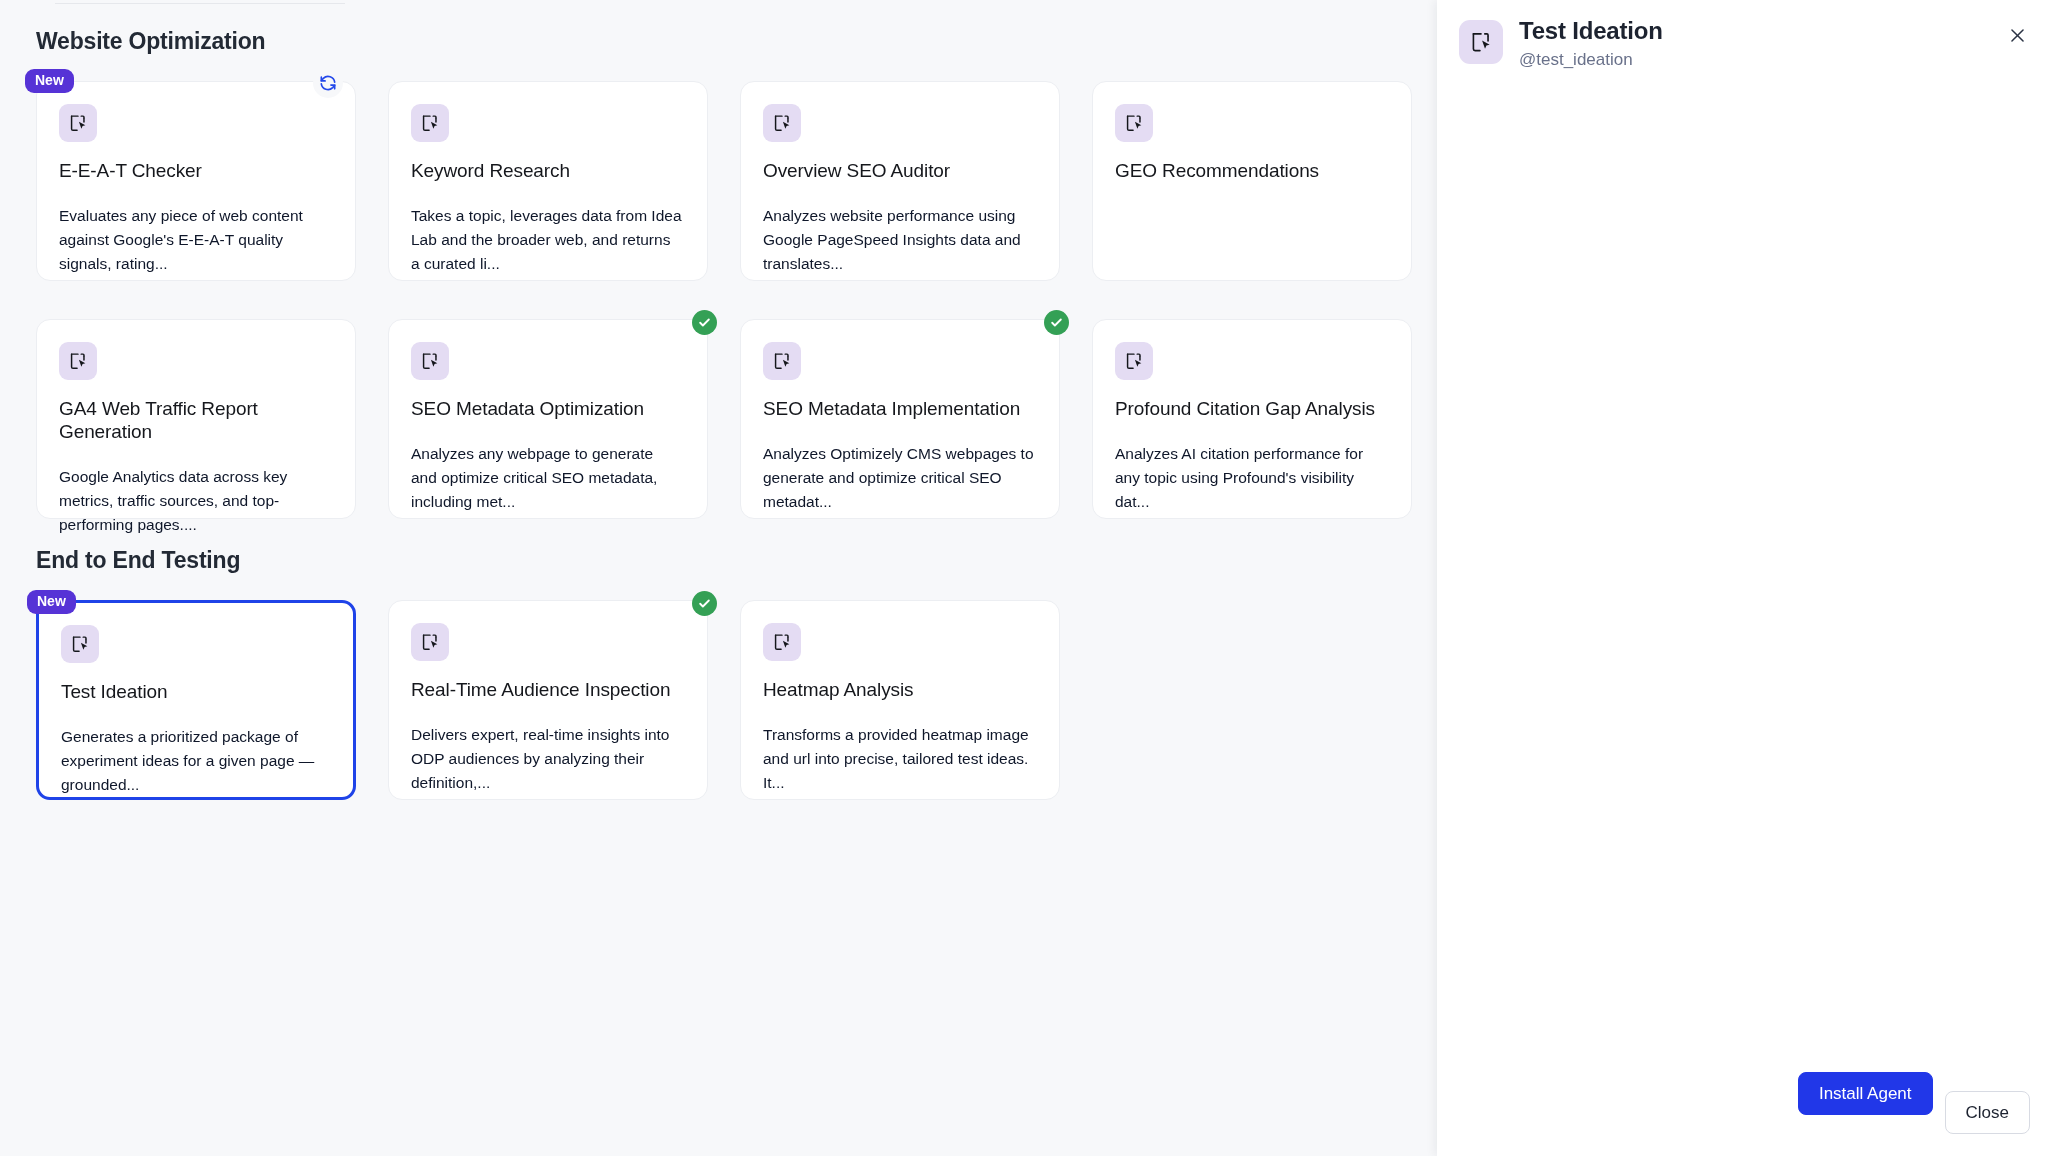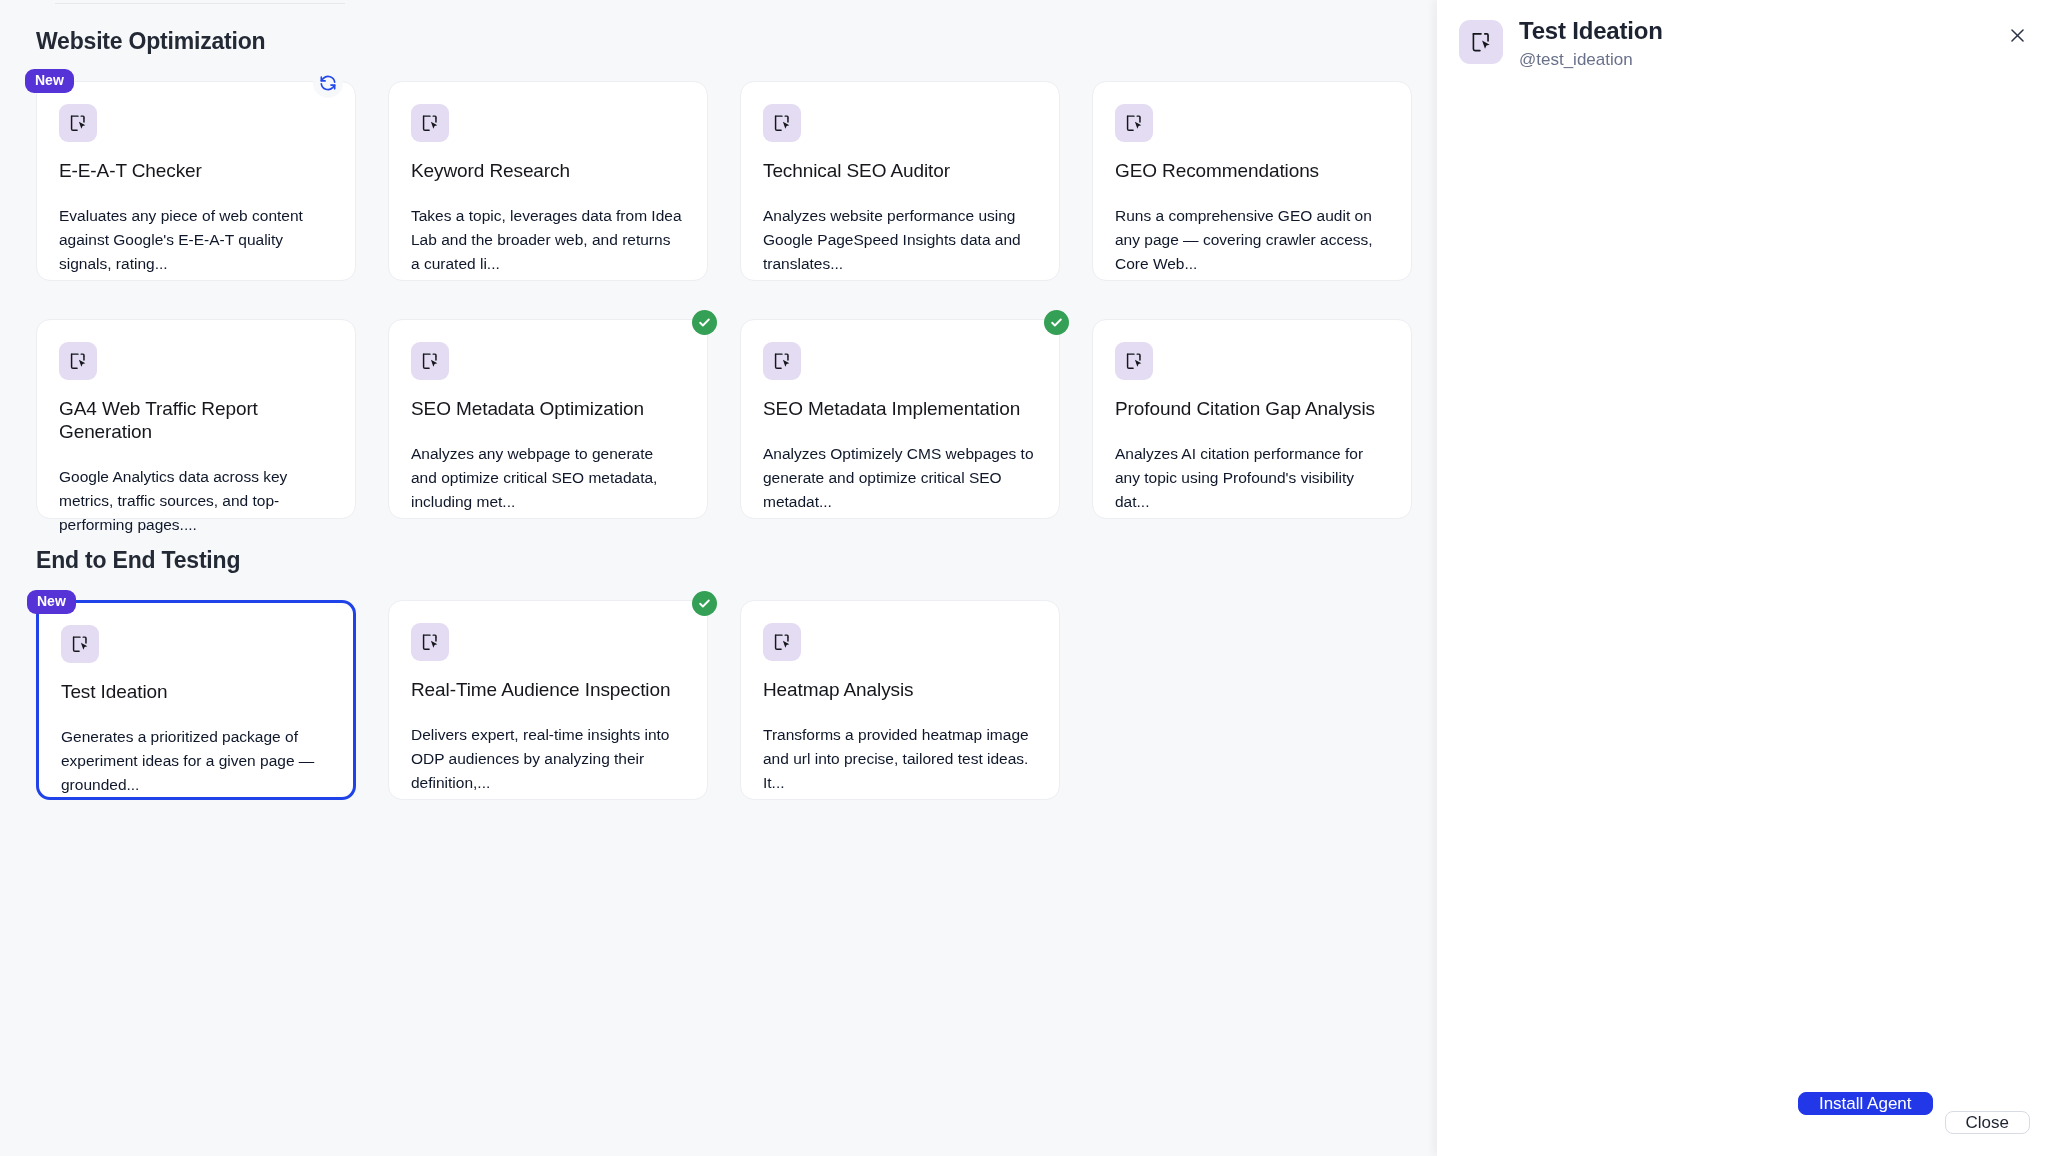--- a/index.html
+++ b/index.html
@@ -132,21 +132,21 @@
 
   .panel-footer {
     position: absolute; right: 26px; bottom: 22px;
     display: flex; align-items: center; gap: 12px;
   }
   .btn {
     font-family: "Liberation Sans", sans-serif;
     font-size: 17px;
     border-radius: 8px;
     cursor: pointer;
-    padding: 2px 20px;
+    padding: 12px 20px;
     line-height: 1;
   }
   .btn-primary {
     background: #2137e8; color: #ffffff;
     border: 1px solid #2137e8;
     font-weight: normal;
   }
   .btn-secondary {
     background: #ffffff; color: #1d2330;
     border: 1px solid #d8dbe3;
@@ -205,38 +205,37 @@
       <div class="card">
         <div class="card-head">
           <span class="card-icon">
             <svg width="22" height="22" viewBox="0 0 24 24" fill="none" stroke="#15171c" stroke-width="1.6" stroke-linecap="round">
               <path d="M5 4.5h7M18.5 7v4"></path>
                 <path d="M5 4.5v14A1.5 1.5 0 0 0 6.5 20H11"></path>
               <path d="M15.5 4.5h2a1 1 0 0 1 1 1v1"></path>
               <path d="M13 10.5l7 4-3 .7-1.3 3z" fill="#15171c" stroke="none"></path>
             </svg>
           </span>
-          <span class="card-title">Technical SEO Auditor</span>
+          <span class="card-title">Overview SEO Auditor</span>
         </div>
         <div class="card-desc">Analyzes website performance using Google PageSpeed Insights data and translates...</div>
       </div>
 
       <div class="card">
         <div class="card-head">
           <span class="card-icon">
             <svg width="22" height="22" viewBox="0 0 24 24" fill="none" stroke="#15171c" stroke-width="1.6" stroke-linecap="round">
               <path d="M5 4.5h7M18.5 7v4"></path>
                 <path d="M5 4.5v14A1.5 1.5 0 0 0 6.5 20H11"></path>
               <path d="M15.5 4.5h2a1 1 0 0 1 1 1v1"></path>
               <path d="M13 10.5l7 4-3 .7-1.3 3z" fill="#15171c" stroke="none"></path>
             </svg>
           </span>
           <span class="card-title">GEO Recommendations</span>
         </div>
-        <div class="card-desc">Runs a comprehensive GEO audit on any page — covering crawler access, Core Web...</div>
       </div>
 
       <div class="card">
         <div class="card-head">
           <span class="card-icon">
             <svg width="22" height="22" viewBox="0 0 24 24" fill="none" stroke="#15171c" stroke-width="1.6" stroke-linecap="round">
               <path d="M5 4.5h7M18.5 7v4"></path>
                 <path d="M5 4.5v14A1.5 1.5 0 0 0 6.5 20H11"></path>
               <path d="M15.5 4.5h2a1 1 0 0 1 1 1v1"></path>
               <path d="M13 10.5l7 4-3 .7-1.3 3z" fill="#15171c" stroke="none"></path>

